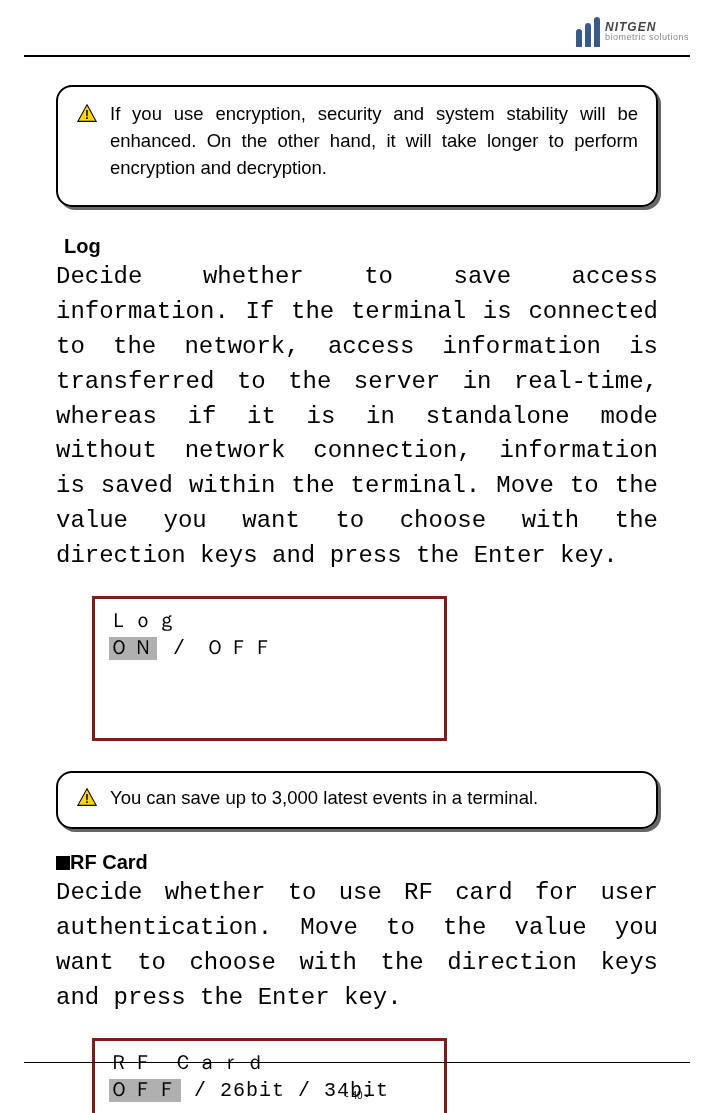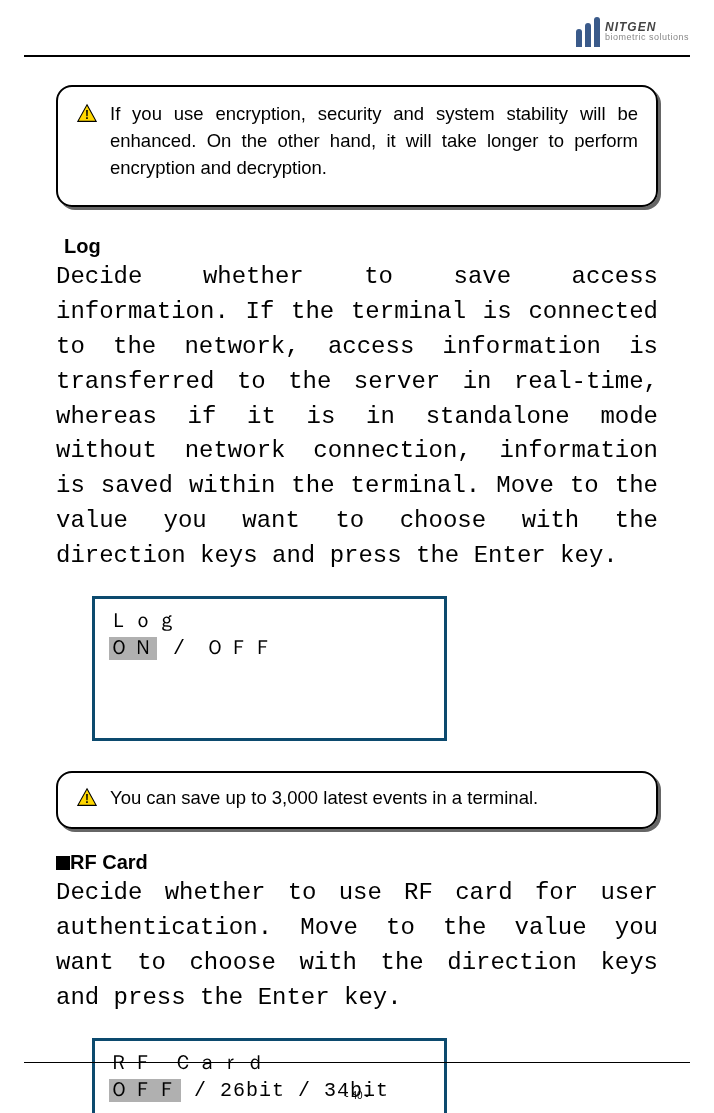--- a/index.html
+++ b/index.html
@@ -96,21 +96,21 @@
       margin-bottom: 2px;
     }
     .section-body {
       font-size: 24px;
       line-height: 1.45;
       text-align: justify;
       margin-bottom: 22px;
       font-family: Liberation Mono, monospace;
     }
     .terminal-box {
-      border: 3px solid #0c4a6e;
+      border: 3px solid #7f1d1d;
       width: 355px;
       height: 145px;
       margin-left: 36px;
       padding: 8px 14px;
       font-family: "Courier New", monospace;
       font-size: 20px;
       letter-spacing: 8px;
       margin-bottom: 30px;
     }
     .terminal-line {

